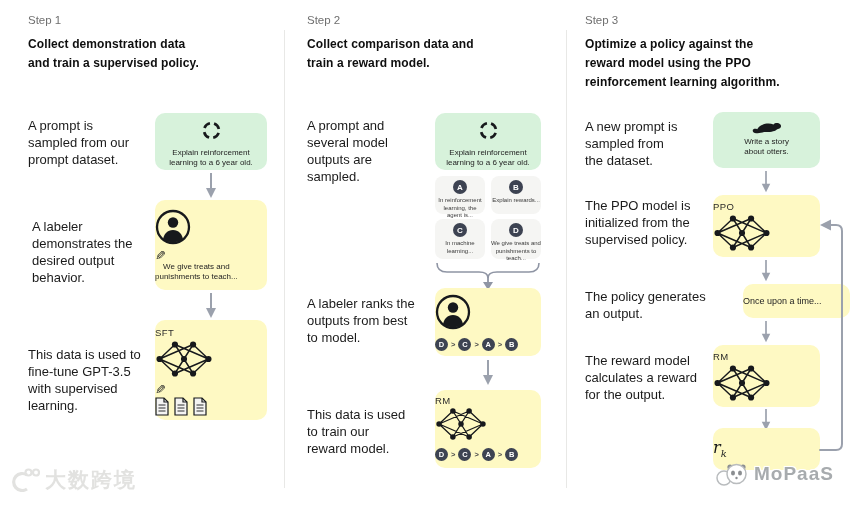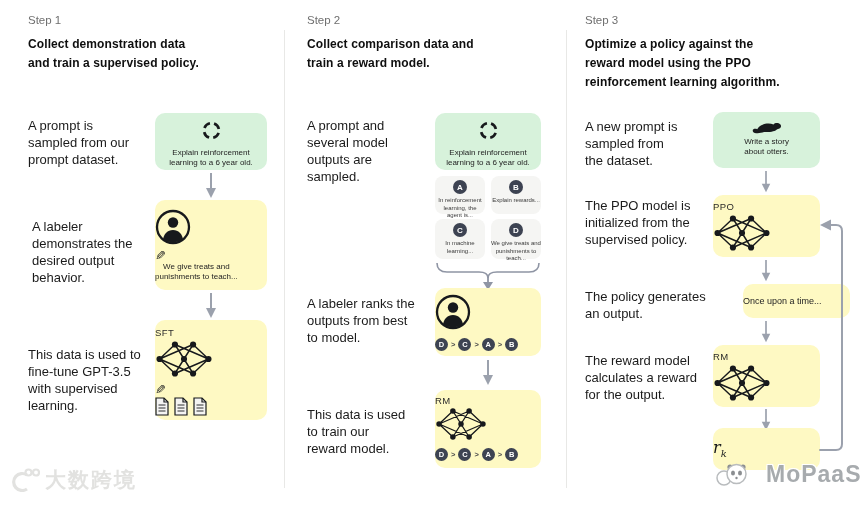--- a/index.html
+++ b/index.html
@@ -23,22 +23,22 @@
   .rankrow { display:flex; align-items:center; gap:3px; }
   .chip-sm { width:13px; height:13px; border-radius:50%; background:#3d4352; color:#fff; font-size:7.5px; font-weight:bold;
              display:flex; align-items:center; justify-content:center; }
   .sep { font-size:7.5px; font-weight:bold; color:#4a4a4a; }
   .arrow { position:absolute; }
   .pencil { font-size:13px; line-height:13px; color:#17191c; transform:scaleX(-1); display:inline-block; }
   .rk { font-family:"DejaVu Serif","Liberation Serif",serif; font-style:italic; font-size:16px; color:#17191c; }
   .rk sub { font-size:10px; }
   .wm-left { position:absolute; left:12px; top:466px; display:flex; align-items:center; gap:5px;
              font-size:21px; font-weight:bold; color:#e2e2e0; letter-spacing:2px; }
-  .wm-right { position:absolute; left:714px; top:460px; display:flex; align-items:center; gap:16px;
-              font-size:23px; font-weight:bold; color:#a7abae; letter-spacing:1px;
+  .wm-right { position:absolute; left:714px; top:460px; display:flex; align-items:center; gap:4px;
+              font-size:19px; font-weight:bold; color:#a7abae; letter-spacing:1px;
               text-shadow:-1px -1px 0 #fff,1px -1px 0 #fff,-1px 1px 0 #fff,1px 1px 0 #fff; }
 </style>
 </head>
 <body>
 
 <div class="canvas">
 
   <div class="divider" style="left:284px"></div>
   <div class="divider" style="left:566px"></div>
 

